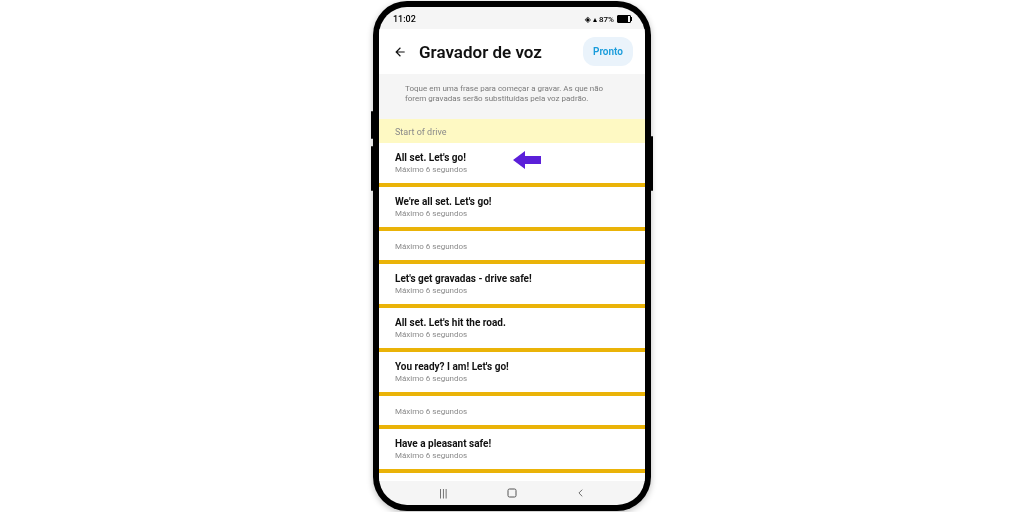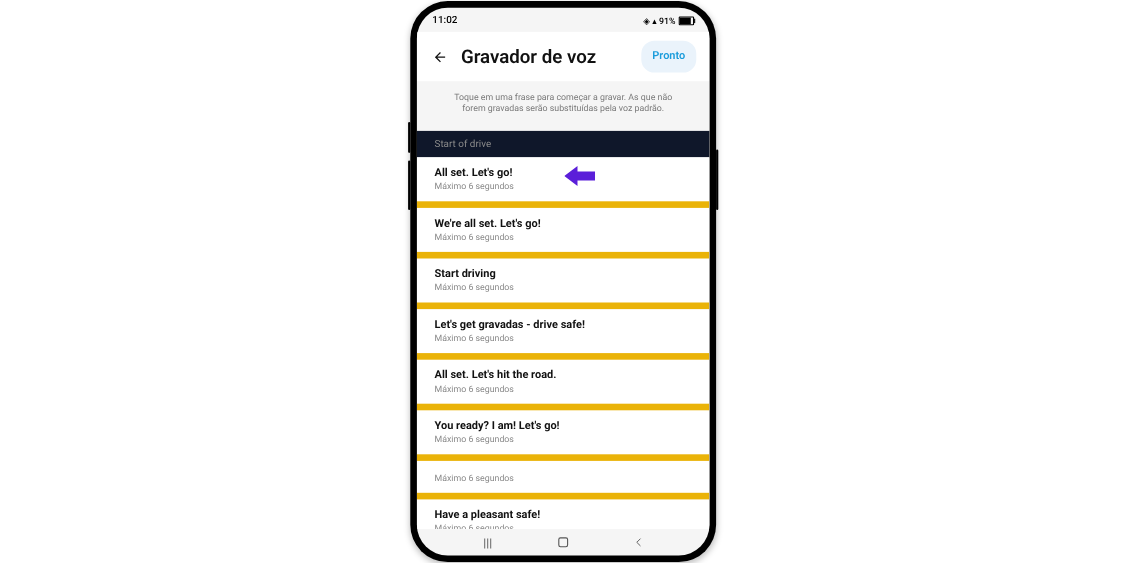--- a/index.html
+++ b/index.html
@@ -8,24 +8,24 @@
   .btn-l1{position:absolute;left:-2px;top:110px;width:2px;height:28px;background:#000;border-radius:2px}
   .btn-l2{position:absolute;left:-2px;top:145px;width:2px;height:45px;background:#000;border-radius:2px}
   .btn-r{position:absolute;right:-2px;top:135px;width:2px;height:55px;background:#000;border-radius:2px}
   .screen{width:100%;height:100%;background:#f5f5f5;border-radius:28px;overflow:hidden;display:flex;flex-direction:column;position:relative}
   .status{height:20px;display:flex;align-items:center;justify-content:space-between;padding:2px 14px 0;font-size:9px;font-weight:500;color:#000}
   .s-icons{display:flex;align-items:center;gap:2px;font-size:8px}
   .header{display:flex;align-items:center;padding:8px 12px;background:#fff}
   .back{width:18px;height:18px;display:flex;align-items:center;justify-content:center;cursor:pointer}
   .title{flex:1;font-size:17px;font-weight:600;margin-left:10px;color:#111}
   .pronto{background:#eaf3fb;color:#1a9cdb;font-size:10px;font-weight:600;padding:9px 10px;border-radius:12px;cursor:pointer}
-  .hint{padding:10px 26px 14px;font-size:8px;color:#7a7a7a;text-align:center;line-height:1.3;background:#f5f5f5}
-  .seclabel{padding:8px 16px 6px;font-size:9px;color:#8a8a8a;background:#0f172a}
+  .hint{padding:10px 26px 14px;font-size:8px;color:#7a7a7a;line-height:1.3;background:#f5f5f5}
+  .seclabel{padding:8px 16px 6px;font-size:9px;color:#8a8a8a;background:#fef9c3}
   .list{flex:1;background:#fff;overflow:hidden}
-  .row{padding:9px 16px;border-bottom:6px solid #eab308;cursor:pointer;position:relative}
+  .row{padding:9px 16px;border-bottom:4px solid #eab308;cursor:pointer;position:relative}
   .rt{font-size:10px;font-weight:700;color:#111}
   .rs{font-size:8px;color:#8a8a8a;margin-top:2px}
   .arrow{position:absolute;left:134px;top:8px;pointer-events:none}
   .nav{height:24px;display:flex;align-items:center;justify-content:space-around;padding:0 30px}
   .nb{width:30px;display:flex;justify-content:center;color:#555;font-size:11px;cursor:pointer}
   .batt{display:inline-block;width:12px;height:6px;border:1px solid #000;border-radius:1px;position:relative;margin-left:1px}
   .batt::after{content:"";position:absolute;left:0;top:0;bottom:0;width:87%;background:#000}
   .batt::before{content:"";position:absolute;right:-2px;top:1px;width:1px;height:4px;background:#000}
 </style>
 </head>
@@ -35,21 +35,21 @@
   <div class="camera"></div>
   <div class="btn-l1"></div>
   <div class="btn-l2"></div>
   <div class="btn-r"></div>
   <div class="screen">
     <div class="status">
       <span>11:02</span>
       <span class="s-icons">
         <span>◈</span>
         <span>▴</span>
-        <span>91%</span>
+        <span>87%</span>
         <span class="batt"></span>
       </span>
     </div>
     <div class="header">
       <div class="back">
         <svg width="14" height="14" viewBox="0 0 24 24">
             <path d="M20 11H7.8l5.6-5.6L12 4l-8 8 8 8 1.4-1.4L7.8 13H20z" fill="#111"></path>
           </svg>
       </div>
       <div class="title">Gravador de voz</div>
@@ -63,21 +63,20 @@
           <div class="rs">Máximo 6 segundos</div>
           <div class="arrow"><svg width="28" height="18" viewBox="0 0 28 18">
               <path d="M28 5 L12 5 L12 0 L0 9 L12 18 L12 13 L28 13 Z" fill="#5b1fd9"></path>
             </svg></div>
         </div>
         <div class="row">
           <div class="rt">We're all set. Let's go!</div>
           <div class="rs">Máximo 6 segundos</div>
         </div>
         <div class="row">
-          <div class="rt">Start driving</div>
           <div class="rs">Máximo 6 segundos</div>
         </div>
         <div class="row">
           <div class="rt">Let's get gravadas - drive safe!</div>
           <div class="rs">Máximo 6 segundos</div>
         </div>
         <div class="row">
           <div class="rt">All set. Let's hit the road.</div>
           <div class="rs">Máximo 6 segundos</div>
         </div>

